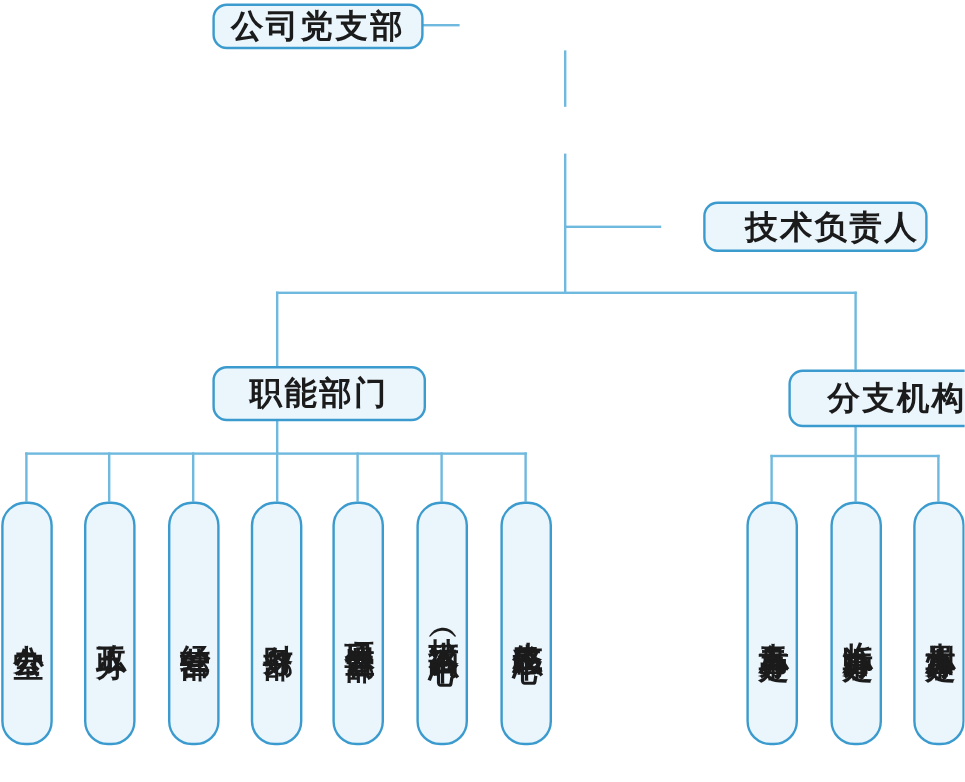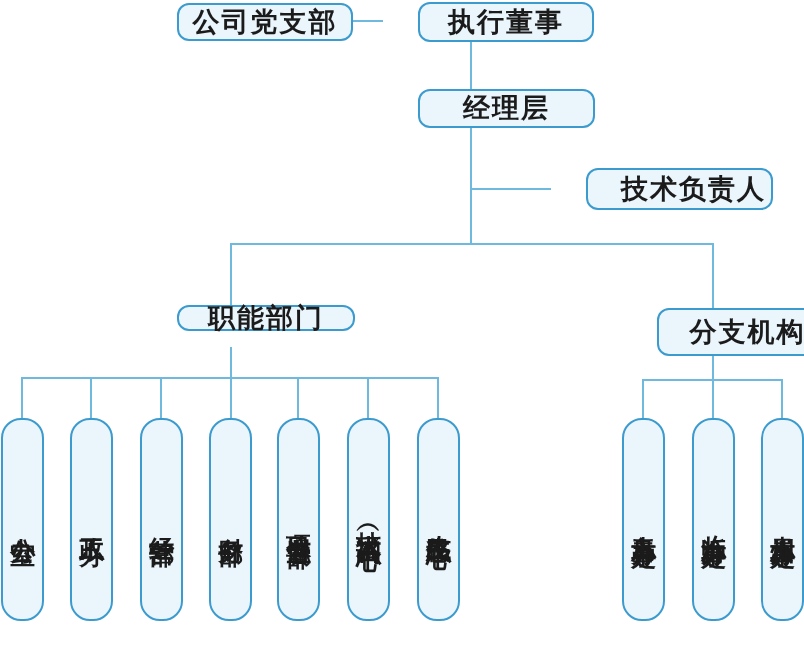--- a/index.html
+++ b/index.html
@@ -49,21 +49,21 @@
     line-height: 1.1;
     writing-mode: vertical-rl;
     text-orientation: mixed;
     padding: 4px 0;
   }
   
   .n-party  { left: 142px; top: 3px;   width: 176px; height: 38px; }
   .n-exec   { left: 383px; top: 2px;   width: 176px; height: 40px; }
   .n-mgmt   { left: 383px; top: 89px;  width: 177px; height: 39px; }
   .n-tech   { left: 551px; top: 168px; width: 187px; height: 42px; padding-left: 28px; }
-  .n-func   { left: 142px; top: 305px; width: 178px; height: 26px; }
+  .n-func   { left: 142px; top: 305px; width: 178px; height: 46px; }
   .n-branch { left: 622px; top: 308px; width: 181px; height: 48px; }
   
   .node.vert { top: 418px; width: 43px; height: 203px; }
   .n-dept-0 { left: 1px; }
   .n-dept-1 { left: 70px; }
   .n-dept-2 { left: 140px; }
   .n-dept-3 { left: 209px; }
   .n-dept-4 { left: 277px; }
   .n-dept-5 { left: 347px; }
   .n-dept-6 { left: 417px; }
@@ -94,22 +94,20 @@
   <div class="line" style="left:437px; top:377px; width:2px; height:41px;"></div>
 
   <div class="line" style="left:712px; top:243px; width:2px; height:65px;"></div>
   <div class="line" style="left:712px; top:347px; width:2px; height:33px;"></div>
   <div class="line" style="left:642px; top:379px; width:141px; height:2px;"></div>
   <div class="line" style="left:642px; top:379px; width:2px; height:39px;"></div>
   <div class="line" style="left:712px; top:379px; width:2px; height:39px;"></div>
   <div class="line" style="left:781px; top:379px; width:2px; height:39px;"></div>
 
   <div class="node h n-party">公司党支部</div>
-  <div class="node h n-exec">执行董事</div>
-  <div class="node h n-mgmt">经理层</div>
   <div class="node h n-tech">技术负责人</div>
   <div class="node h n-func">职能部门</div>
   <div class="node h n-branch">分支机构</div>
 
   <div class="node vert n-dept-0">办公室</div>
   <div class="node vert n-dept-1">政工办</div>
   <div class="node vert n-dept-2">经营部</div>
   <div class="node vert n-dept-3">财务部</div>
   <div class="node vert n-dept-4">项目监管部</div>
   <div class="node vert n-dept-5">技术（咨询）中心</div>

